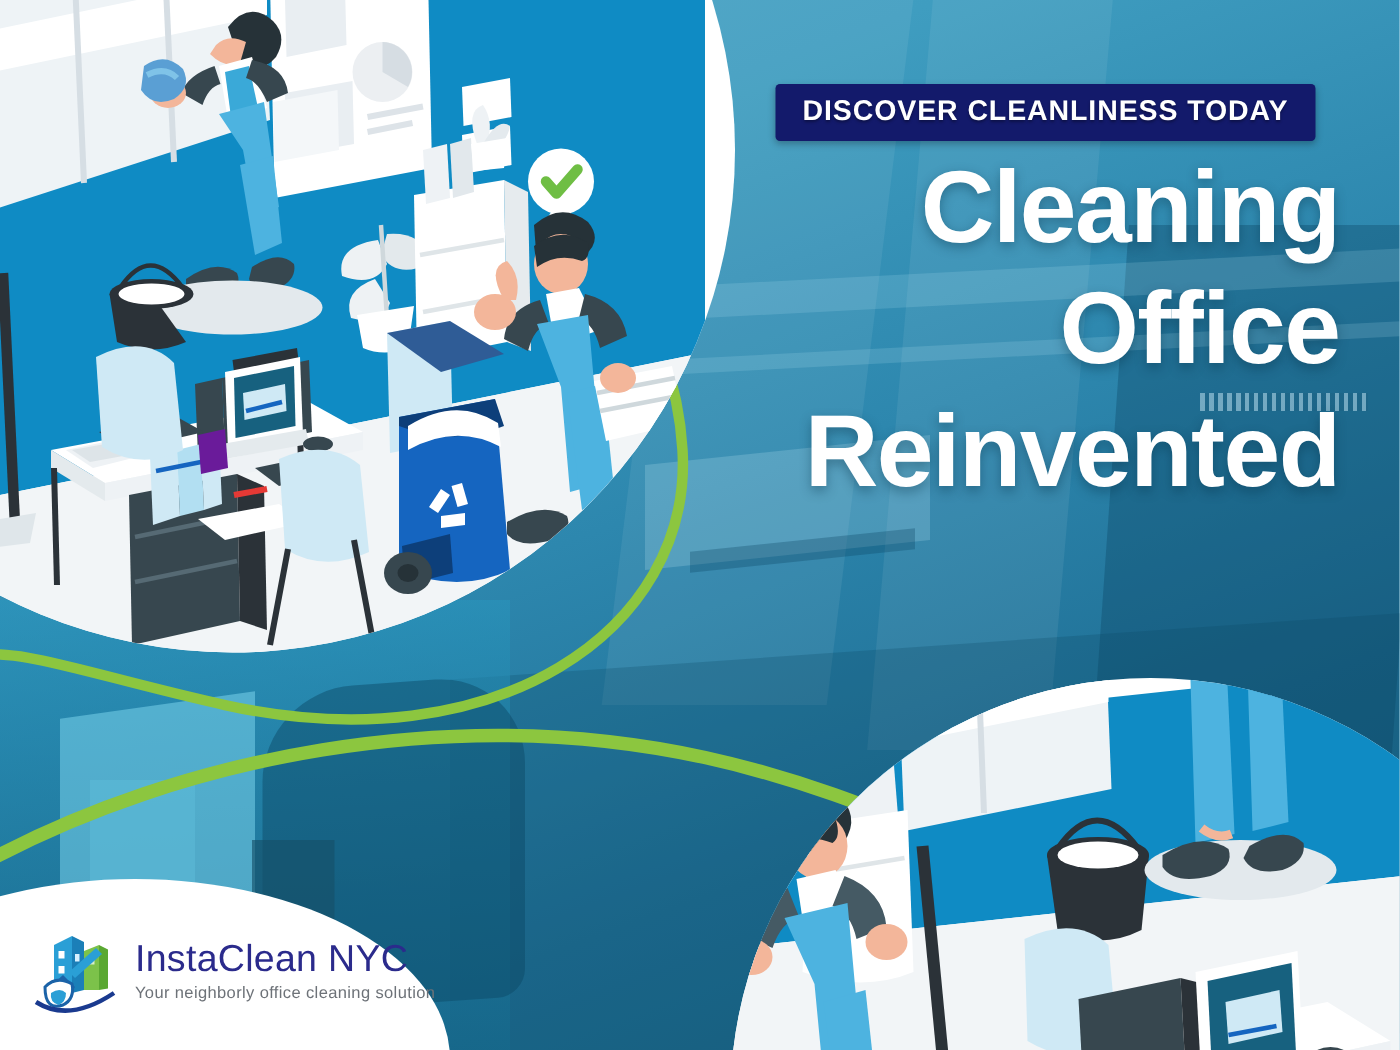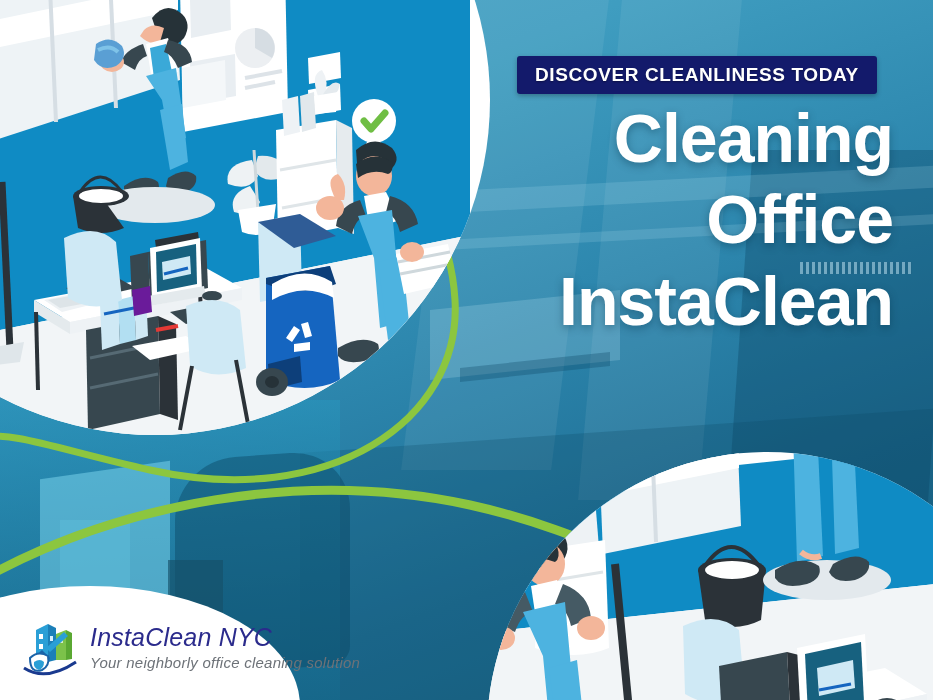--- a/index.html
+++ b/index.html
@@ -68,23 +68,23 @@
   .headline{position:absolute;right:40px;top:104px;width:620px;text-align:right;}
   .headline .ln{display:block;color:#ffffff;font-weight:bold;font-size:68px;line-height:1.02;
     letter-spacing:-1px;text-shadow:0 3px 8px rgba(6,44,66,.38);white-space:nowrap;}
   .headline .ln + .ln{margin-top:12px;}
 
   
   .logo-plate{position:absolute;left:-120px;top:586px;width:420px;height:240px;border-radius:50%;
     background:#ffffff;}
   .logo{position:absolute;left:18px;top:614px;display:flex;align-items:center;gap:8px;}
   .logo-mark{width:64px;height:66px;flex:0 0 auto;}
-  .logo-text{display:flex;flex-direction:column;justify-content:center;font-style:italic;}
+  .logo-text{display:flex;flex-direction:column;justify-content:center;}
   .logo-name{color:#2b2b8c;font-size:25px;font-weight:normal;line-height:1;letter-spacing:.2px;}
-  .logo-tag{color:#6d7278;font-size:15px;line-height:1;margin-top:5px;letter-spacing:.25px;}
+  .logo-tag{color:#6d7278;font-size:11px;line-height:1;margin-top:5px;letter-spacing:.25px;}
 </style>
 </head>
 <body>
 
 <div class="banner">
 
   <div class="bg-photo">
     <div class="bg-shape pane-a"></div>
     <div class="bg-shape pane-b"></div>
     <div class="bg-dark pane-c"></div>
@@ -371,21 +371,21 @@
     </div>
   </div>
 
   <div class="badge">
     <span>DISCOVER CLEANLINESS TODAY</span>
   </div>
 
   <div class="headline">
     <span class="ln">Cleaning</span>
     <span class="ln">Office</span>
-    <span class="ln">InstaClean</span>
+    <span class="ln">Reinvented</span>
   </div>
 
   <div class="logo-plate"></div>
   <div class="logo">
     <svg class="logo-mark" viewBox="0 0 64 66">
       <path d="M18 16 L30 10 L30 48 L18 50 Z" fill="#2a9fd6"></path>
       <path d="M30 10 L38 14 L38 46 L30 48 Z" fill="#1b7fb8"></path>
       <path d="M38 20 L48 16 L48 46 L38 46 Z" fill="#7cc24a"></path>
       <path d="M48 16 L54 19 L54 45 L48 46 Z" fill="#5aa832"></path>
       <rect x="21" y="20" width="4" height="5" fill="#ffffff"></rect>

